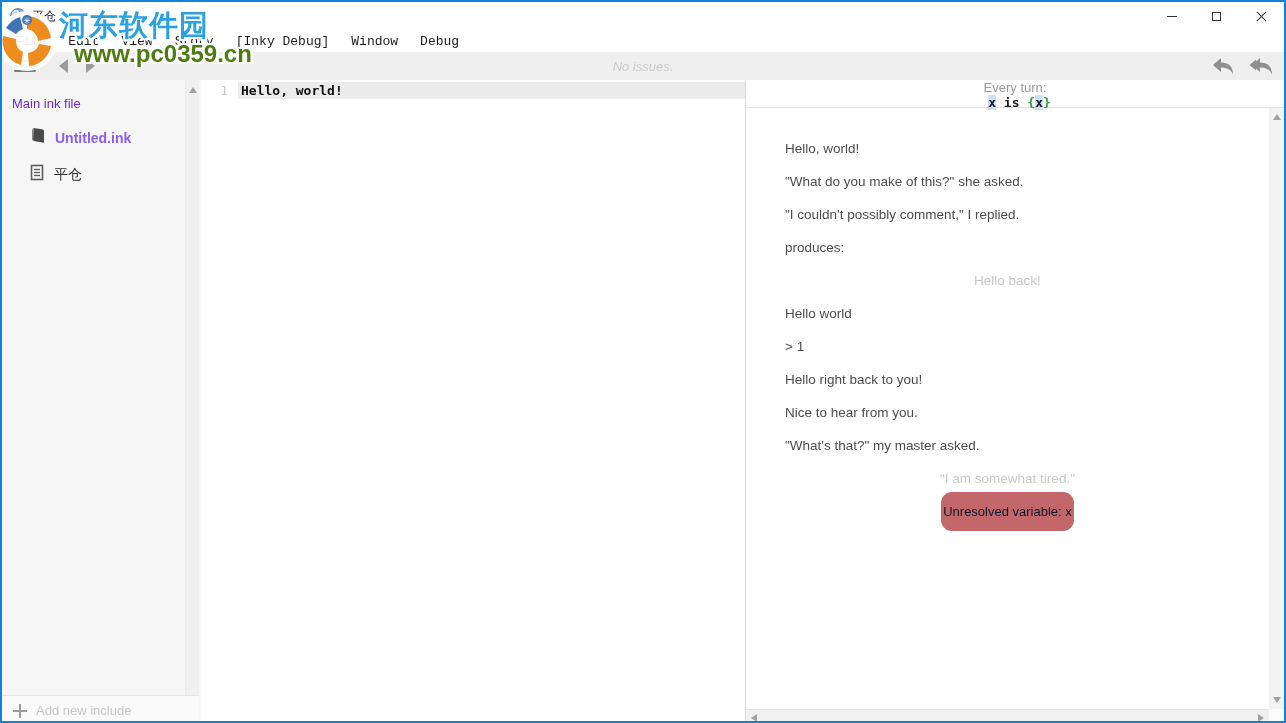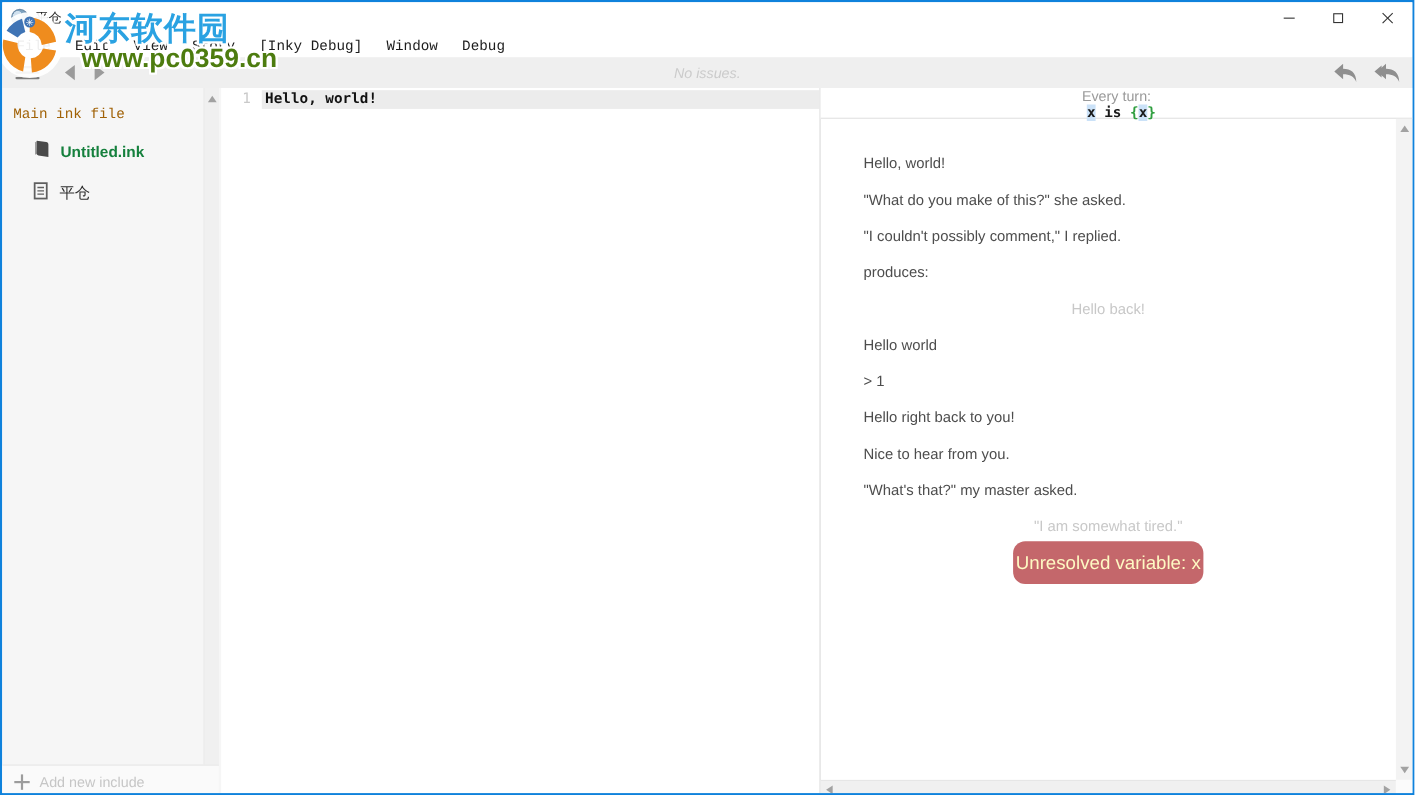--- a/index.html
+++ b/index.html
@@ -37,24 +37,24 @@
   .tri-right { border-top:7px solid transparent; border-bottom:7px solid transparent; border-left:9px solid #9b9b9b; }
   .tb-status { position:absolute; left:0; right:0; text-align:center; font-size:13px;
                font-style:italic; color:#cbcbcb; pointer-events:none; }
   .tb-right { margin-left:auto; display:flex; align-items:center; gap:12px; padding-right:10px; }
 
   
   .main { position:relative; display:flex; height:645px; }
 
   
   .sidebar { position:relative; width:199px; background:#f6f6f6; flex:none; }
-  .side-label { font-size:13px; color:#a16207; padding:16px 0 0 10px;font-family:Liberation Mono, monospace; }
+  .side-label { font-size:13px; color:#6d28d9; padding:16px 0 0 10px; }
   .side-item { display:flex; align-items:center; gap:10px; padding-left:28px; margin-top:16px; cursor:default; }
   .side-item .name { font-size:14px; color:#2e2e2e; }
-  .side-item.bold .name { font-weight:bold; color:#15803d; }
+  .side-item.bold .name { font-weight:bold; color:#8b5cf6; }
   .side-vscroll { position:absolute; top:0; right:2px; bottom:30px; width:14px; background:#f0f0f0;
                   display:flex; justify-content:center; border-left:1px solid #ebebeb; }
   .side-vscroll .tri-up { margin-top:7px; }
   .side-divider { width:3px; background:#fff; flex:none; }
   .side-footer { position:absolute; left:0; right:2px; bottom:0; height:30px; background:#fafafa;
                  border-top:1px solid #e4e4e4; display:flex; align-items:center; gap:9px; padding-left:11px; }
   .plus-icon { position:relative; width:14px; height:14px; }
   .plus-icon::before,.plus-icon::after { content:""; position:absolute; background:#9c9c9c; }
   .plus-icon::before { left:0; top:6px; width:14px; height:2px; }
   .plus-icon::after  { left:6px; top:0; width:2px; height:14px; }
@@ -83,21 +83,21 @@
   .close-btn::before,.close-btn::after { content:""; position:absolute; left:4px; top:7.5px;
                width:9px; height:2px; background:#fff; border-radius:1px; }
   .close-btn::before { transform:rotate(45deg); }
   .close-btn::after  { transform:rotate(-45deg); }
 
   .player-content { position:absolute; top:28px; left:0; right:15px; bottom:16px;
                     overflow:hidden; padding-top:24px; }
   .story-line { height:33px; line-height:33px; font-size:13.5px; color:#4d4d4d; padding-left:39px; }
   .story-line.faded { color:#c8c8c8; text-align:center; padding-left:0; }
   .story-line.error { display:flex; justify-content:center; align-items:center; padding-left:0; }
-  .badge { background:var(--errbg,#c4676b); color:#fef9c3; font-size:17px;
+  .badge { background:var(--errbg,#c4676b); color:#0f172a; font-size:13px;
            padding:3px 2px; border-radius:11px; }
 
   .player-vscroll { position:absolute; top:28px; right:0; bottom:16px; width:15px; background:#f3f3f3;
                     display:flex; flex-direction:column; align-items:center; justify-content:space-between;
                     padding:6px 0; }
   .player-hscroll { position:absolute; left:0; bottom:0; right:15px; height:16px; background:#f0f0f0;
                     display:flex; align-items:center; justify-content:space-between; padding:0 5px;
                     border-top:1px solid #e6e6e6; }
   .corner { position:absolute; right:0; bottom:0; width:15px; height:16px; background:#fbfbfb; }
   .tri-up-s    { width:0;height:0;border-left:4px solid transparent;border-right:4px solid transparent;border-bottom:6px solid #a2a2a2; }

